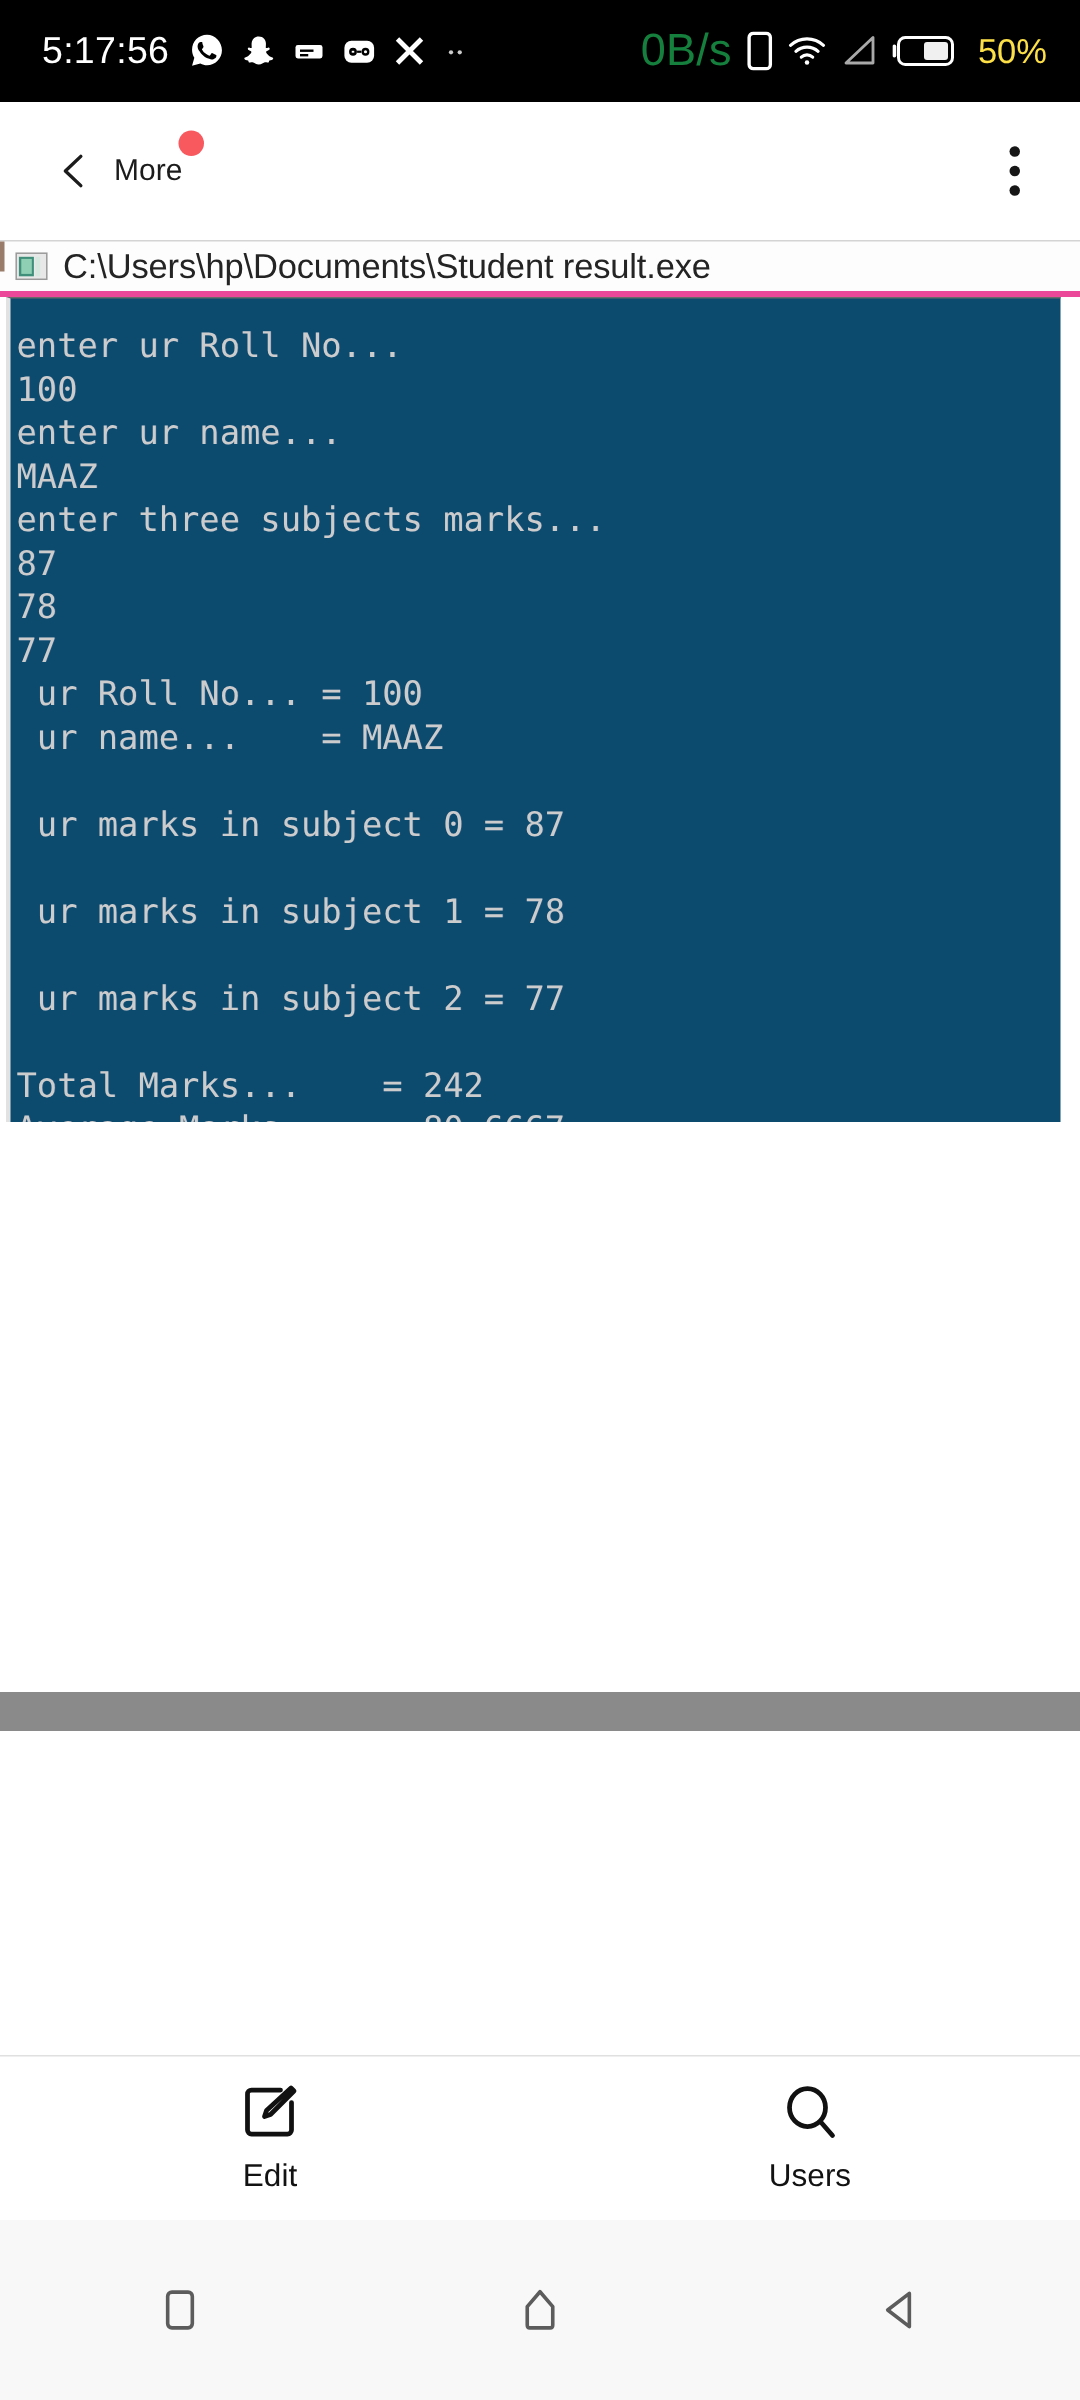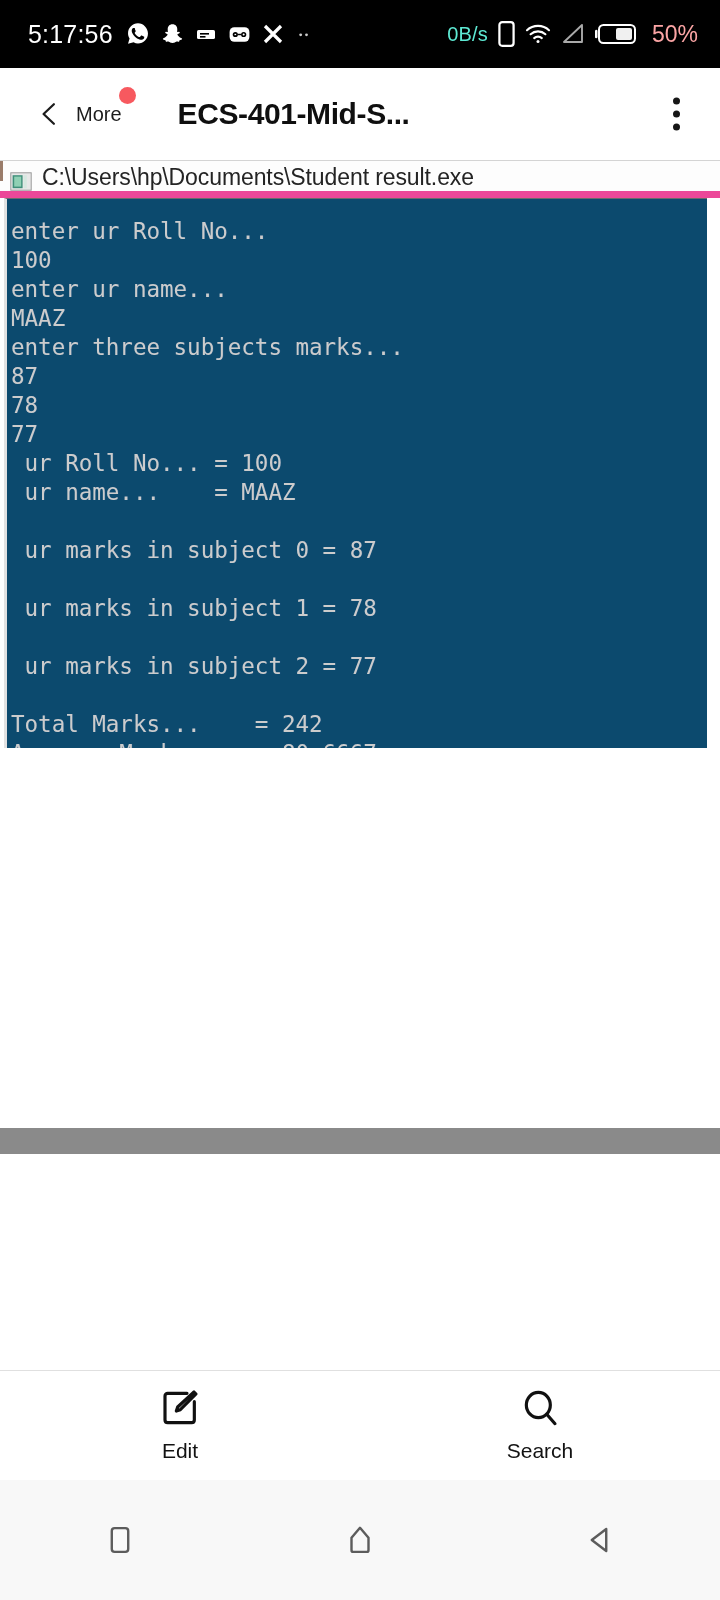--- a/index.html
+++ b/index.html
@@ -42,26 +42,26 @@
     font-family: "Liberation Sans", sans-serif;
     letter-spacing: 0.2px;
     margin-right: 3px;
   }
   .status-right {
     display: flex;
     align-items: center;
     gap: 10px;
   }
   .netspeed {
-    color: #5eead4;
-    font-size: 20px;
+    color: #15803d;
+    font-size: 30px;
     letter-spacing: 0.2px;
   }
   .batt-pct {
-    color: #fca5a5;
+    color: #fde047;
     font-size: 23px;
     margin-left: 3px;
   }
   .sicon { display: block; }
 
   
   #app-header {
     position: absolute;
     top: 68px; left: 0;
     width: 720px;
@@ -130,23 +130,23 @@
   }
 
   
   #console-titlebar {
     position: absolute;
     top: 0px; left: 0px;
     width: 720px;
     height: 38px;
     background: #fdfdfd;
     border-top: 1px solid #d4d4d4;
-    border-bottom: 7px solid #ec4899;
-    display: flex;
-    align-items: flex-end;
+    border-bottom: 4px solid #ec4899;
+    display: flex;
+    align-items: center;
     padding-left: 10px;
   }
   #console-app-icon {
     width: 22px; height: 19px;
     flex: none;
     margin-right: 10px;
   }
   #console-title-text {
     font-size: 23px;
     color: #242424;
@@ -316,21 +316,20 @@
   </div>
 
   <div id="app-header">
     <div id="back-area">
       <svg class="chev" viewBox="0 0 24 24">
         <path d="M16.5 3 L7 12 L16.5 21" fill="none" stroke="#1c1c1c" stroke-width="2.1" stroke-linecap="round" stroke-linejoin="round"></path>
       </svg>
       <span id="more-label">More</span>
       <span id="more-badge" style="background:#f7595f;"></span>
     </div>
-    <div id="header-title">ECS-401-Mid-S...</div>
     <div id="overflow-menu">
       <i></i>
       <i></i>
       <i></i>
     </div>
   </div>
 
   <div id="doc-area">
 
     <div id="console-titlebar">
@@ -379,21 +378,21 @@
       </svg>
       <span class="tool-label">Edit</span>
     </div>
 
 
     <div class="tool-item">
       <svg class="tool-icon" viewBox="0 0 24 24">
         <ellipse cx="11" cy="10.2" rx="7.2" ry="7.6" fill="none" stroke="#111111" stroke-width="1.9"></ellipse>
         <path d="M16.3 16 L21 21.4" stroke="#111111" stroke-width="1.9" stroke-linecap="round"></path>
       </svg>
-      <span class="tool-label">Search</span>
+      <span class="tool-label">Users</span>
     </div>
 
   </div>
 
   <div id="nav-bar">
     <div class="nav-item">
       <svg class="nav-icon" viewBox="0 0 24 24">
         <rect x="6.2" y="3.6" width="11.6" height="16.8" rx="2" fill="none" stroke="#5c5c5c" stroke-width="1.7"></rect>
       </svg>
     </div>

